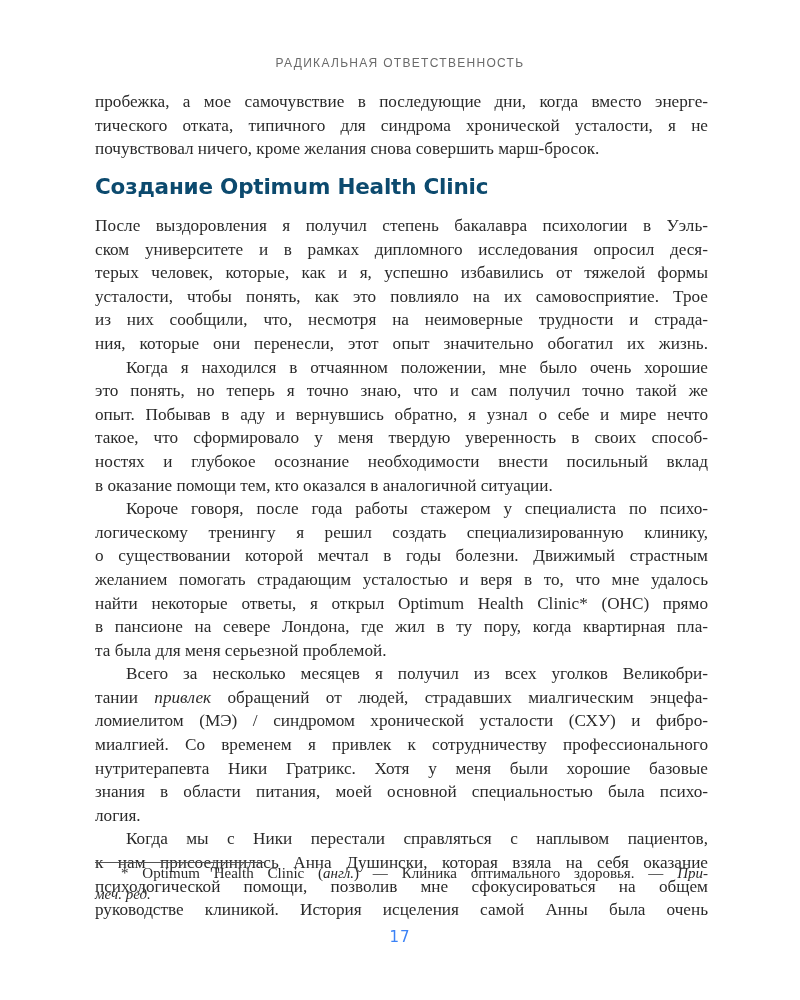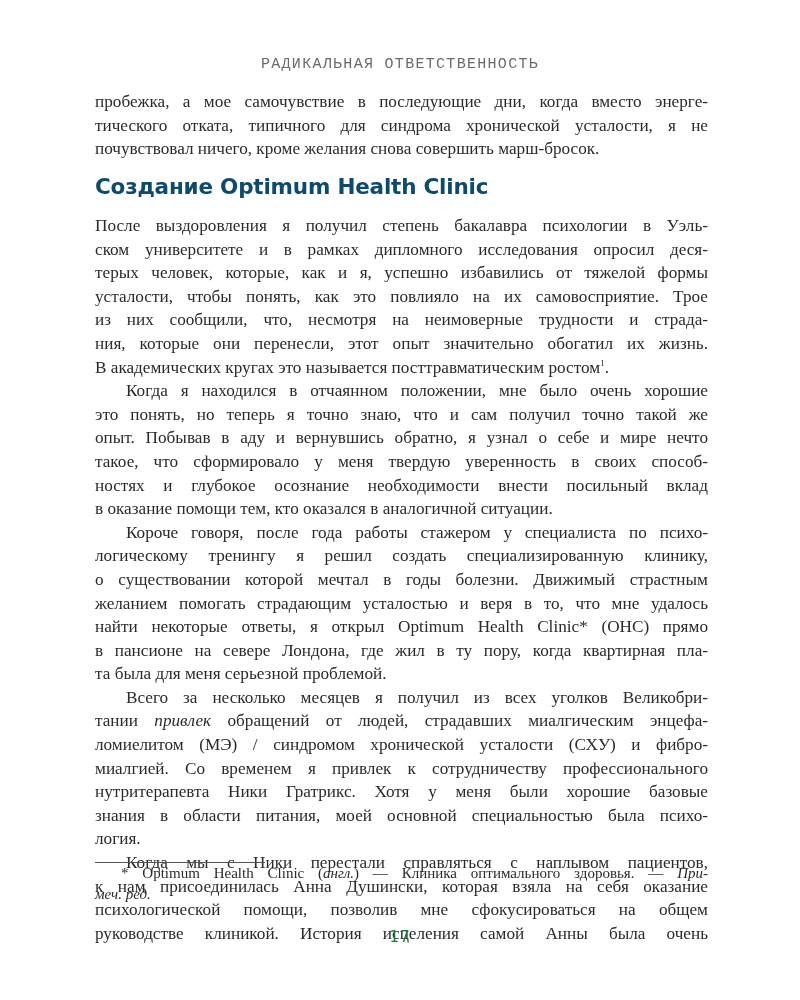--- a/index.html
+++ b/index.html
@@ -1,20 +1,20 @@
 <!DOCTYPE html>
 <html><head>
 <meta charset="utf-8">
 <style>
   html, body { margin: 0; padding: 0; background: #ffffff; }
   body { width: 800px; height: 1000px; position: relative; overflow: hidden; }
   .page { position: absolute; left: 0; top: 0; width: 800px; height: 1000px; background: #fff; }
   .running-head {
     position: absolute; top: 56px; left: 0; width: 800px; text-align: center;
-    font-family: Liberation Mono, monospace; font-size: 15px; letter-spacing: 1.3px;
+    font-family: Liberation Sans, sans-serif; font-size: 12px; letter-spacing: 1.3px;
     color: #6a6a6a;
   }
   .text-block {
     position: absolute; left: 95px; width: 613px;
     font-family: "Liberation Serif", serif; font-size: 17.2px; line-height: 23.6px;
     color: #2a2a2a; text-align: justify;
   }
   .text-block p { margin: 0; }
   .text-block p.indent { text-indent: 31px; }
   .line { display: block; text-align: justify; text-align-last: justify; white-space: nowrap; overflow: visible; }
@@ -27,21 +27,21 @@
   sup { font-size: 9px; vertical-align: super; line-height: 0; }
   em { font-style: italic; }
   .rule { position: absolute; left: 95px; top: 862px; width: 170px; height: 0; border-top: 1.2px solid #555; }
   .footnote {
     position: absolute; left: 95px; top: 863px; width: 613px;
     font-family: "Liberation Serif", serif; font-size: 15px; line-height: 21px; color: #2a2a2a;
   }
   .footnote .line.first { text-indent: 26px; }
   .page-number {
     position: absolute; top: 928px; left: 0; width: 800px; text-align: center;
-    font-family: "DejaVu Sans", sans-serif; font-size: 15px; color: #15803d; letter-spacing: 1px;
+    font-family: "DejaVu Sans", sans-serif; font-size: 15px; color: #3b82f6; letter-spacing: 1px;
   }
 </style>
 </head>
 <body>
 
 <div class="page">
 
   <div class="running-head">РАДИКАЛЬНАЯ ОТВЕТСТВЕННОСТЬ</div>
 
   <div class="text-block" style="top:90px;">
@@ -55,21 +55,20 @@
   <div class="heading">Создание Optimum Health Clinic</div>
 
   <div class="text-block" style="top:214px;">
     <p>
       <span class="line">После выздоровления я получил степень бакалавра психологии в Уэль-</span>
       <span class="line">ском университете и в рамках дипломного исследования опросил деся-</span>
       <span class="line">терых человек, которые, как и я, успешно избавились от тяжелой формы</span>
       <span class="line">усталости, чтобы понять, как это повлияло на их самовосприятие. Трое</span>
       <span class="line">из них сообщили, что, несмотря на неимоверные трудности и страда-</span>
       <span class="line">ния, которые они перенесли, этот опыт значительно обогатил их жизнь.</span>
-      <span class="line last"><span>В академических кругах это называется посттравматическим ростом</span><sup>1</sup><span>.</span></span>
     </p>
     <p class="indent">
       <span class="line">Когда я находился в отчаянном положении, мне было очень хорошие</span>
       <span class="line" style="text-indent:0">это понять, но теперь я точно знаю, что и сам получил точно такой же</span>
       <span class="line" style="text-indent:0">опыт. Побывав в аду и вернувшись обратно, я узнал о себе и мире нечто</span>
       <span class="line" style="text-indent:0">такое, что сформировало у меня твердую уверенность в своих способ-</span>
       <span class="line" style="text-indent:0">ностях и глубокое осознание необходимости внести посильный вклад</span>
       <span class="line last" style="text-indent:0">в оказание помощи тем, кто оказался в аналогичной ситуации.</span>
     </p>
     <p class="indent">

